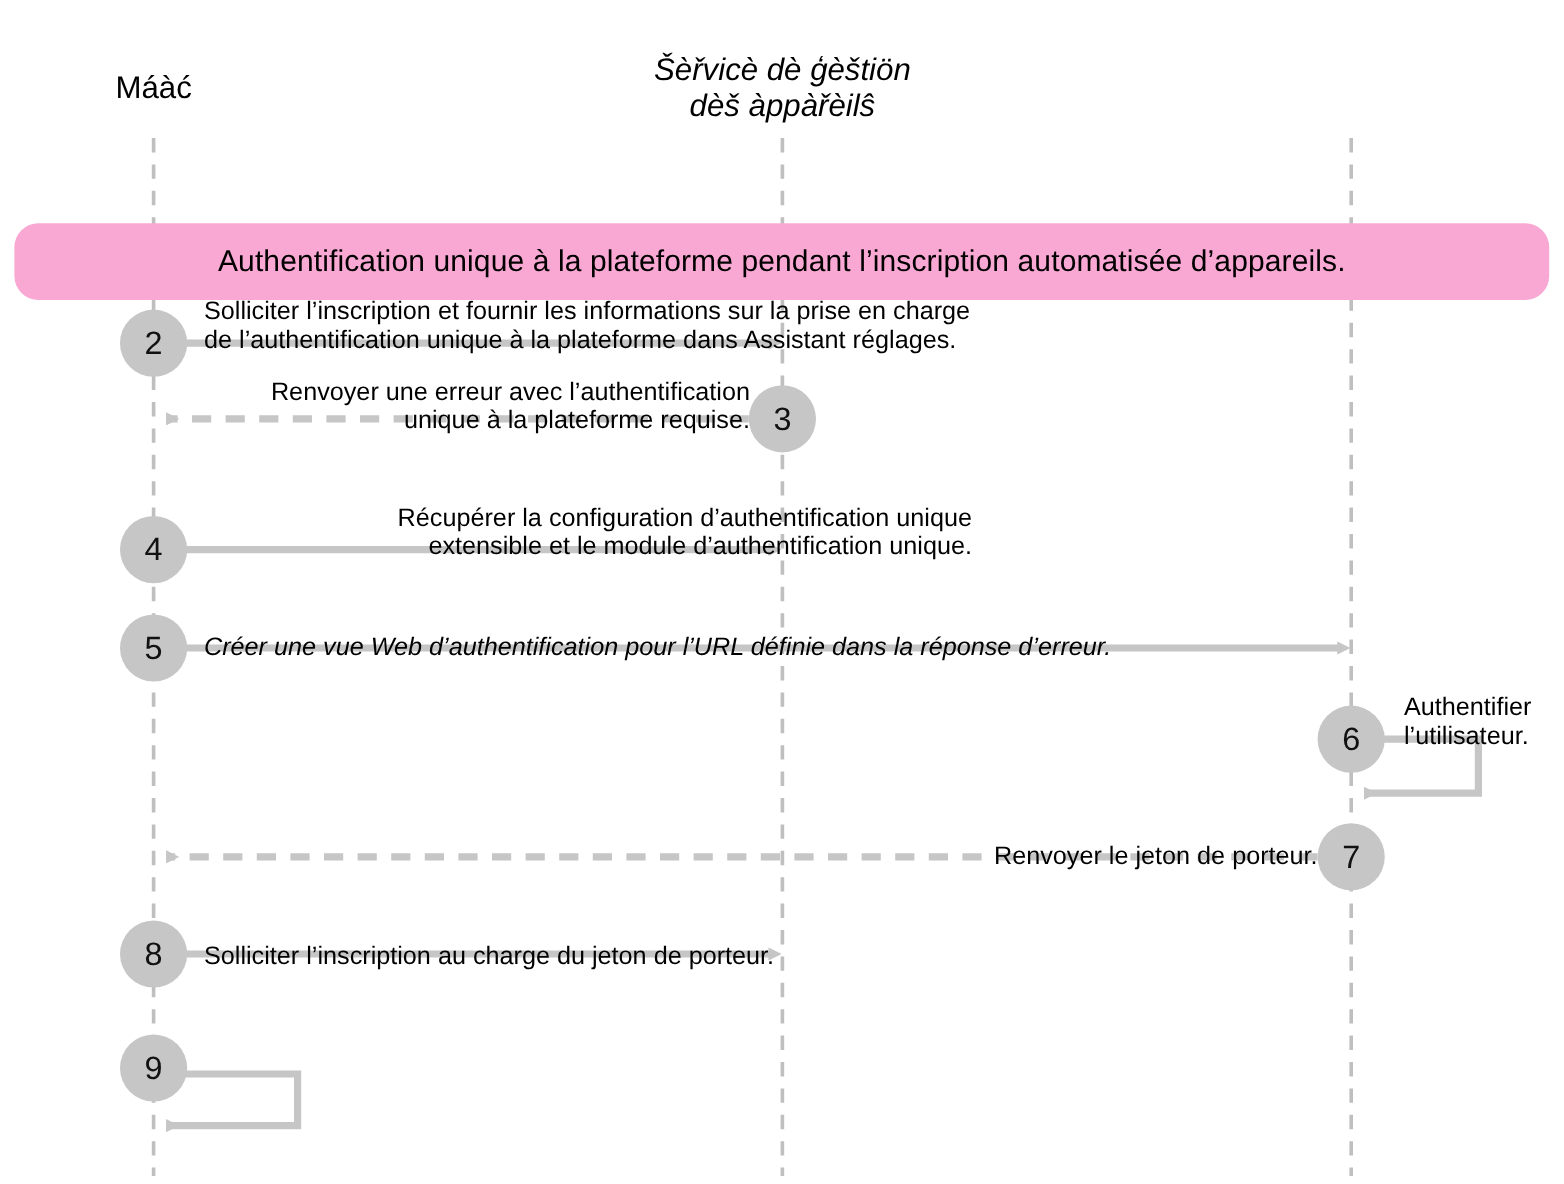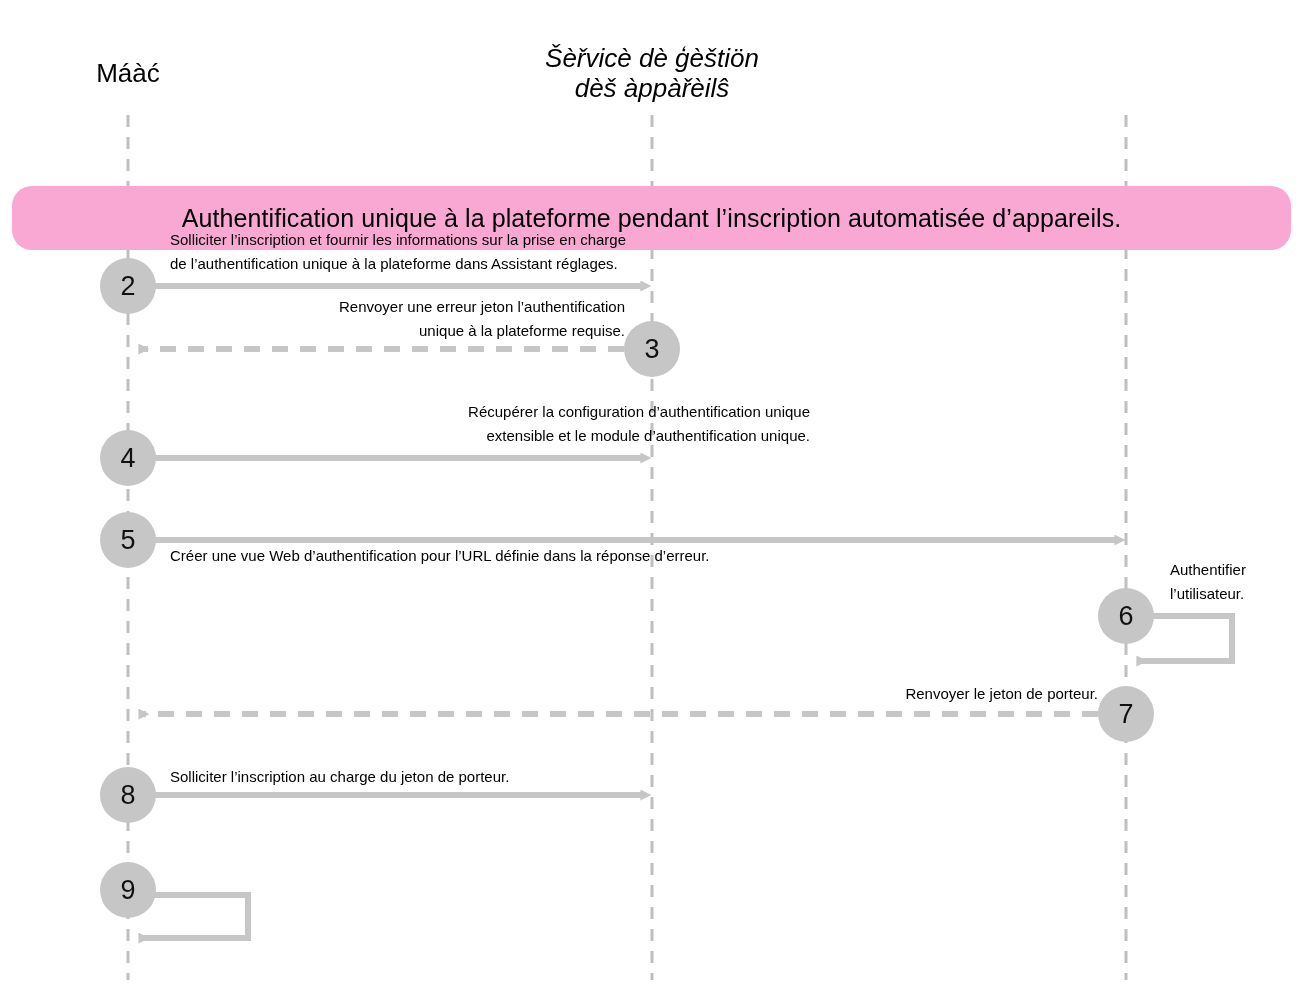--- a/index.html
+++ b/index.html
@@ -61,24 +61,25 @@
     border-radius: 50%;
     background: #C6C6C6;
     display: flex;
     align-items: center;
     justify-content: center;
     font-size: 27px;
     color: #111111;
   }
   .msg-label {
     position: absolute;
-    font-size: 15px;
+    font-size: 21px;
     line-height: 24px;
     color: #000000;
     white-space: pre-line;
+    margin-top: 20px;
   }
   .msg-label.align-right { text-align: right; }
   .msg-label.align-left  { text-align: left; }
 </style>
 </head>
 <body>
 
 <div id="diagram">
 
   <div class="actor-header" style="left:28px; top:28px; width:200px;">
@@ -147,27 +148,27 @@
   <div class="step-badge" style="left:100px; top:767px;">
     <span>8</span>
   </div>
   <div class="step-badge" style="left:100px; top:862px;">
     <span>9</span>
   </div>
 
   <div class="msg-label align-left" style="left:170px; top:228px; width:700px;">Solliciter l’inscription et fournir les informations sur la prise en charge
 de l’authentification unique à la plateforme dans Assistant réglages.</div>
 
-  <div class="msg-label align-right" style="left:170px; top:295px; width:455px;">Renvoyer une erreur jeton l’authentification
+  <div class="msg-label align-right" style="left:170px; top:295px; width:455px;">Renvoyer une erreur avec l’authentification
 unique à la plateforme requise.</div>
 
   <div class="msg-label align-left" style="left:170px; top:400px; width:640px;text-align:right;">Récupérer la configuration d’authentification unique
 extensible et le module d’authentification unique.</div>
 
-  <div class="msg-label align-left" style="left:170px; top:544px; width:960px;">Créer une vue Web d’authentification pour l’URL définie dans la réponse d’erreur.</div>
+  <div class="msg-label align-left" style="left:170px; top:508px; width:960px;font-style:italic;">Créer une vue Web d’authentification pour l’URL définie dans la réponse d’erreur.</div>
 
   <div class="msg-label align-left" style="left:1170px; top:558px; width:130px;">Authentifier
 l’utilisateur.</div>
 
   <div class="msg-label align-right" style="left:600px; top:682px; width:498px;">Renvoyer le jeton de porteur.</div>
 
   <div class="msg-label align-left" style="left:170px; top:765px; width:640px;">Solliciter l’inscription au charge du jeton de porteur.</div>
 
 
 </div>

